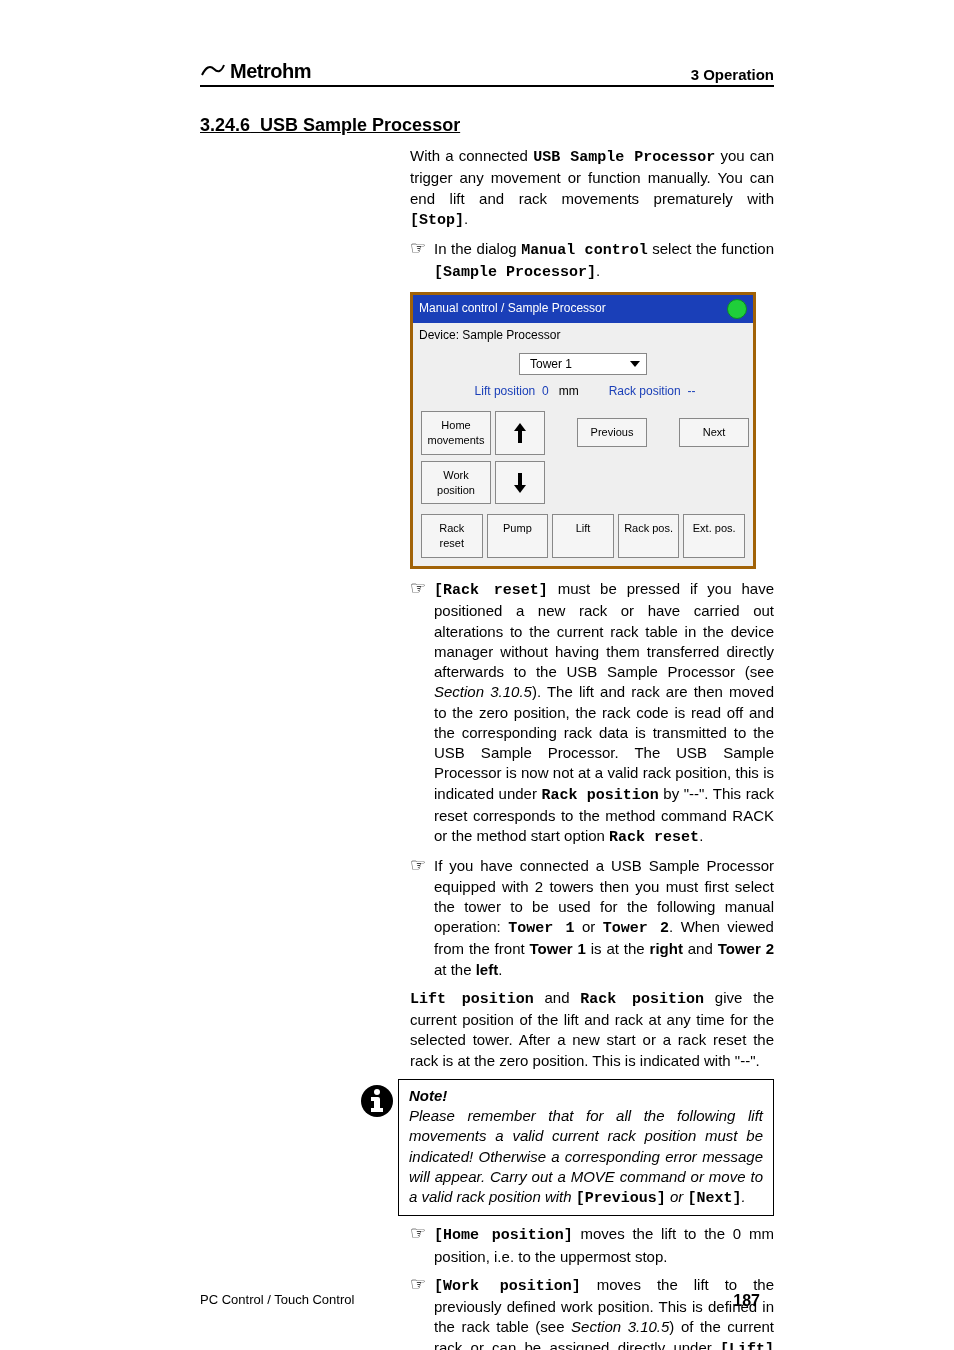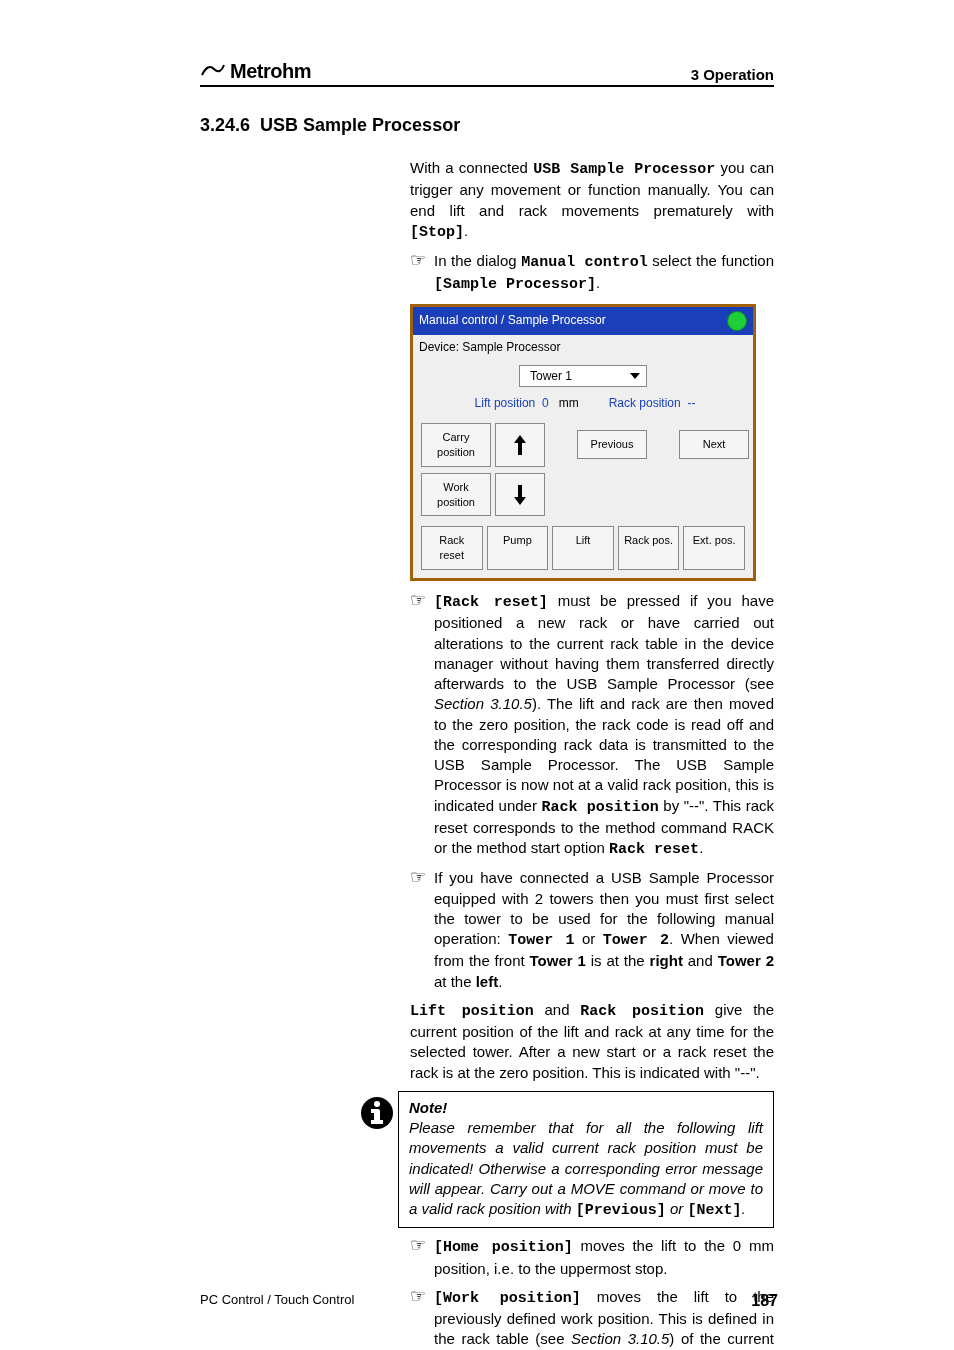--- a/index.html
+++ b/index.html
@@ -38,21 +38,22 @@
     font-size: 20px;
     letter-spacing: -0.5px;
   }
   .header-right {
     font-weight: 700;
     font-size: 15px;
   }
   .section-heading {
     font-weight: 900;
     font-size: 18px;
-    margin-bottom: 22px;
+    margin-bottom: 10px;
+    text-decoration: underline;
   }
   .body-block {
     margin-left: 210px;
     font-size: 15px;
     line-height: 1.35;
   }
   .para {
     text-align: justify;
     margin: 0 0 8px 0;
   }
@@ -194,21 +195,21 @@
     font-weight: 700;
     font-style: italic;
   }
   .note-body {
     font-style: italic;
   }
   .footer {
     position: absolute;
     bottom: 40px;
     left: 100px;
-    right: 76px;
+    right: 94px;
     display: flex;
     justify-content: space-between;
     font-size: 13px;
   }
   .footer-right {
     font-weight: 700;
     font-size: 16px;
   }
 </style>
 </head>
@@ -256,21 +257,21 @@
       </div>
       <div class="ui-status">
         <span>
           <span>Lift position</span>&nbsp;&nbsp;<span>0</span>&nbsp;&nbsp;&nbsp;<span style="color:#000">mm</span>
         </span>
         <span>
           <span>Rack position</span>&nbsp;&nbsp;<span>--</span>
         </span>
       </div>
       <div class="ui-grid1">
-        <div class="ui-btn">Carry position</div>
+        <div class="ui-btn">Home movements</div>
         <div class="ui-btn arrow-btn">
           <svg width="16" height="22" viewBox="0 0 16 22">
               <path d="M8 1 L14 9 L10 9 L10 21 L6 21 L6 9 L2 9 Z" fill="#000"></path>
             </svg>
         </div>
         <div></div>
         <div class="ui-btn" style="align-self:center;padding:6px 0">Previous</div>
         <div></div>
         <div class="ui-btn" style="align-self:center;padding:6px 0">Next</div>
       </div>

